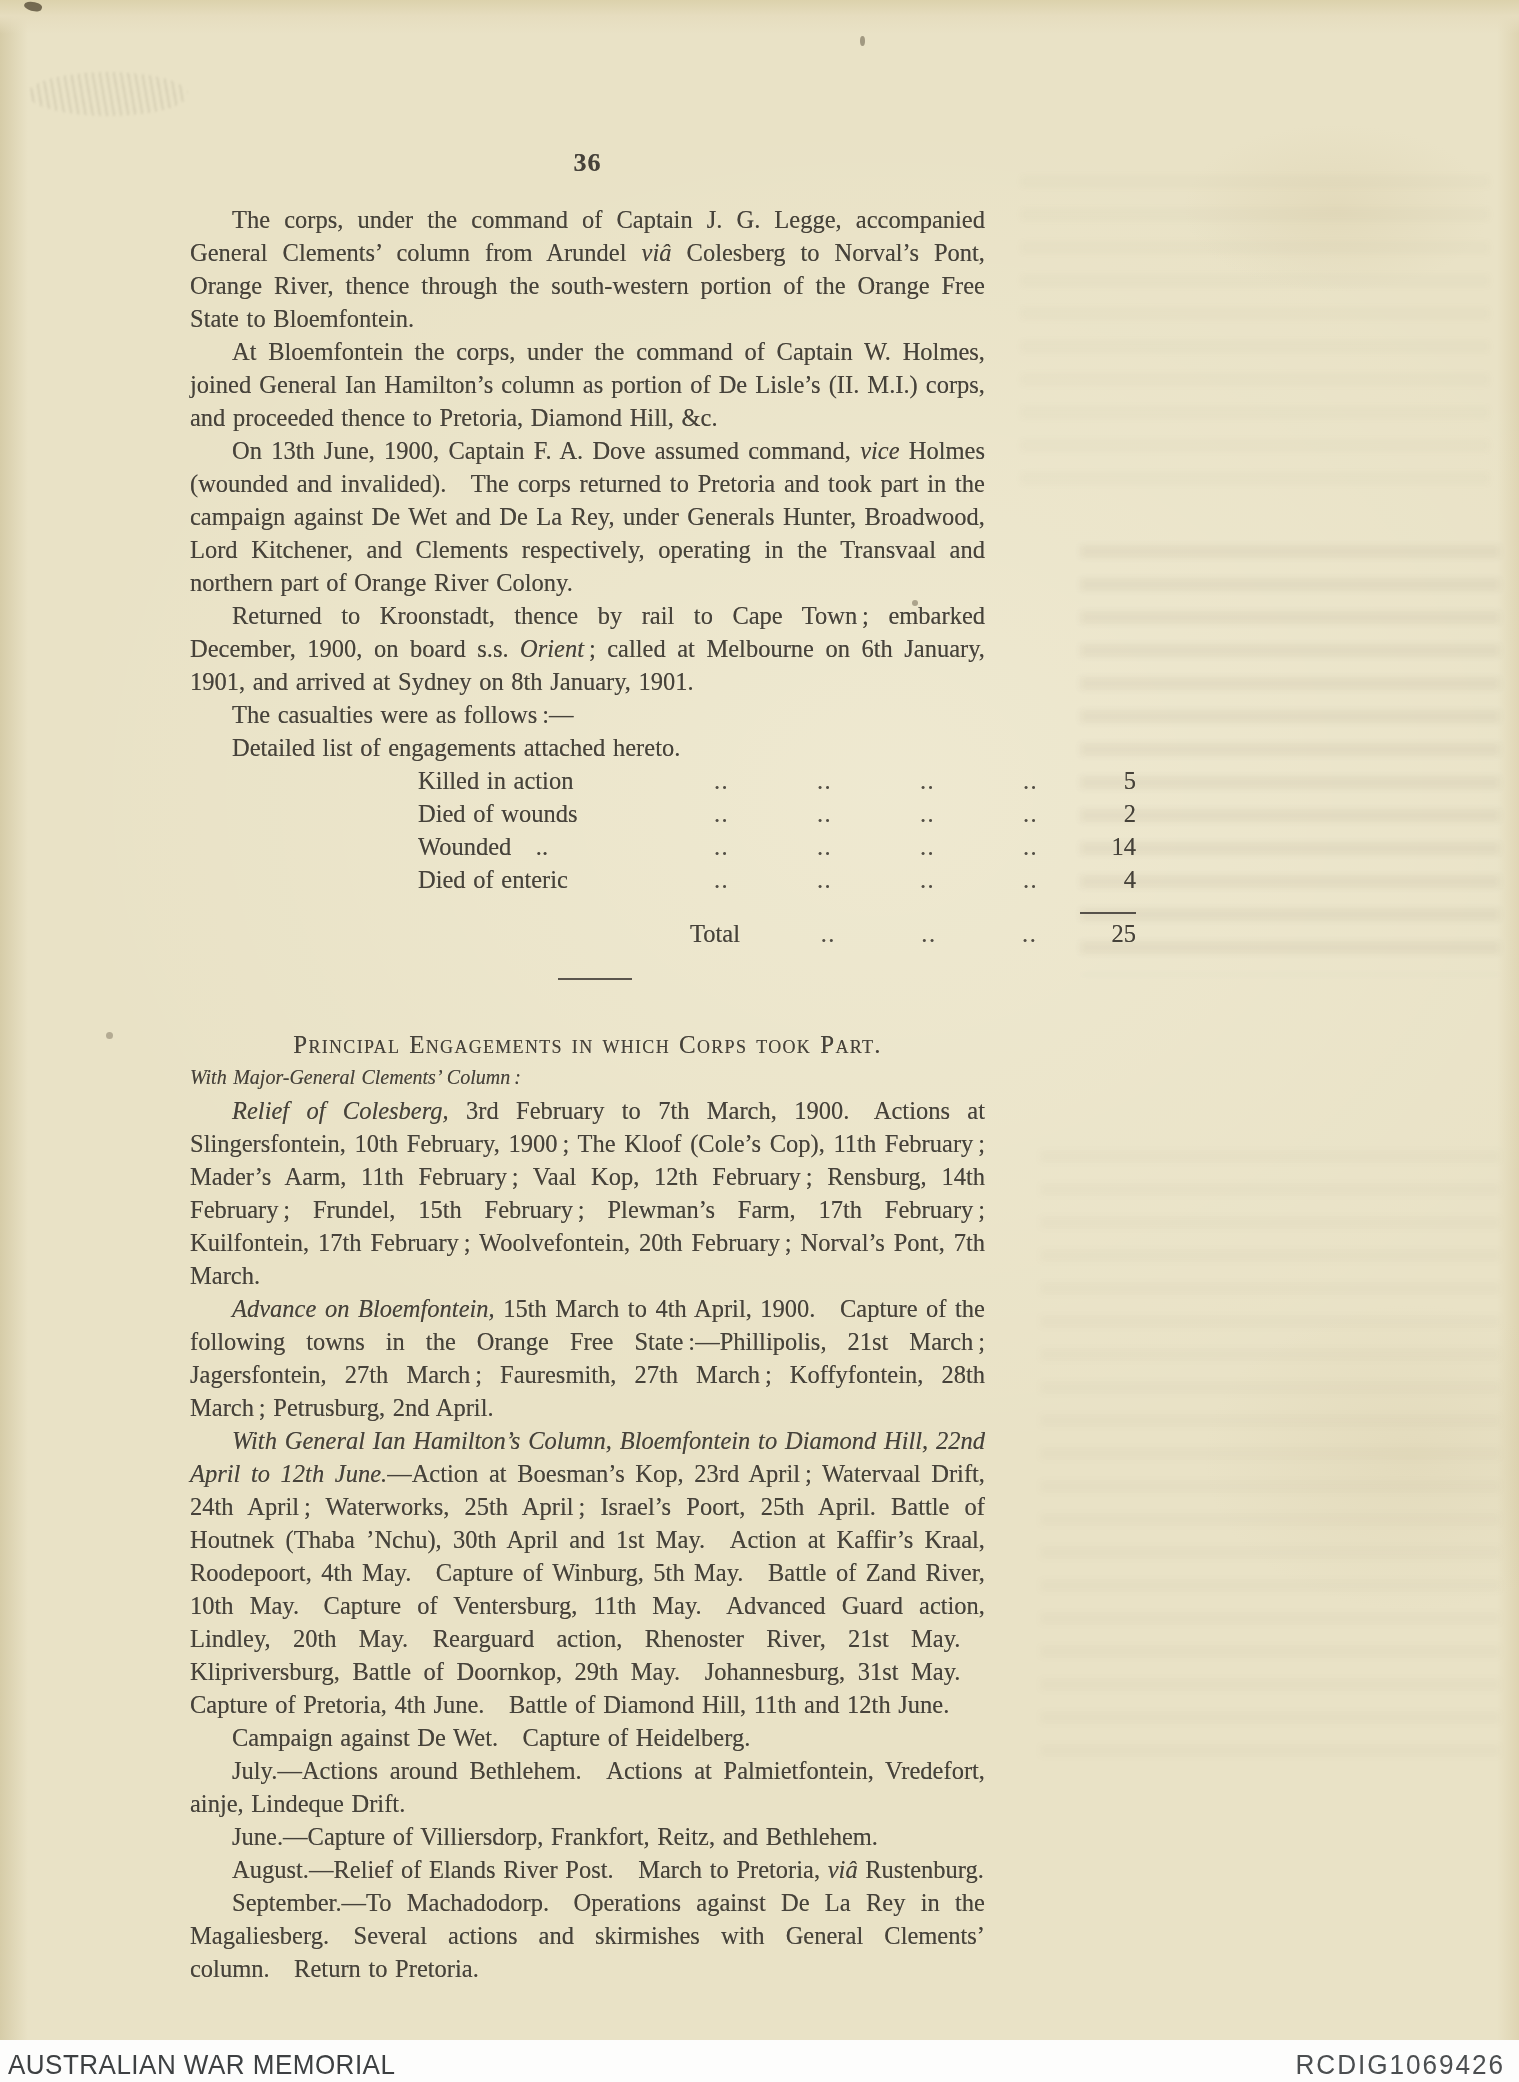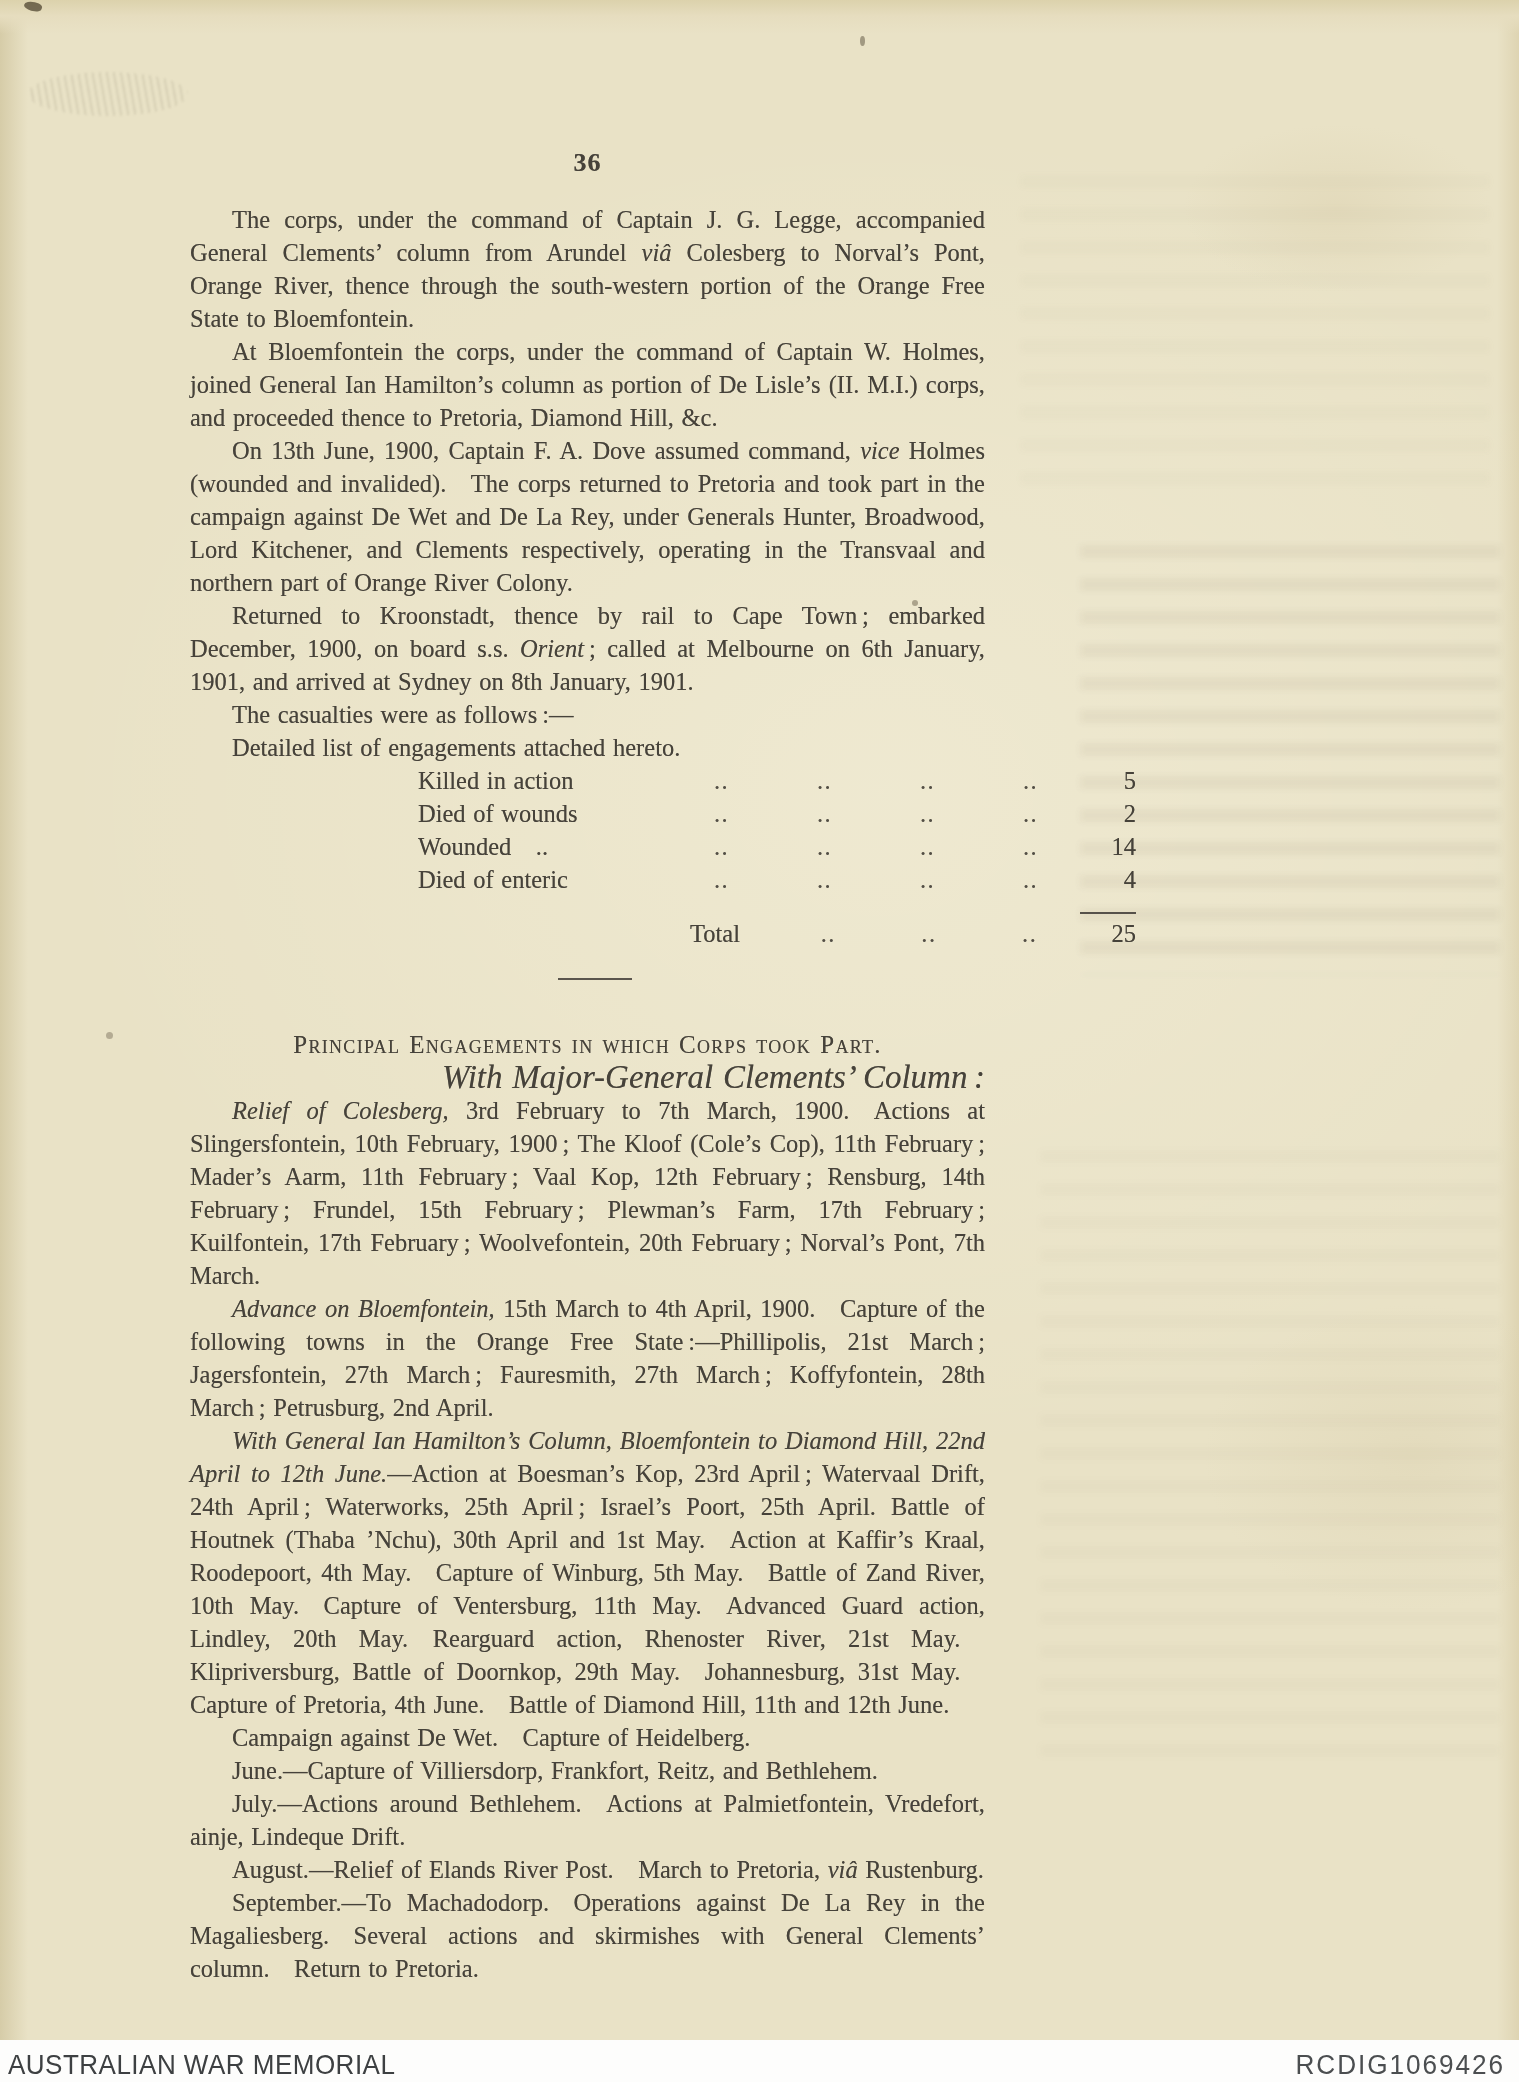--- a/index.html
+++ b/index.html
@@ -38,21 +38,21 @@
   .c-value{width:54px;text-align:right;}
   .total-row{display:flex;align-items:baseline;margin-top:16px;height:36px;}
   .t-pad{width:272px;}
   .t-label{width:88px;}
   .t-leaders{flex:1;display:flex;justify-content:space-around;}
   .t-leaders span{letter-spacing:1.5px;opacity:.92;}
   .t-value{width:56px;text-align:right;border-top:2.5px solid #56514a;padding-top:3px;}
   
   .divider{width:74px;border-top:2.5px solid #5a554d;margin:30px 0 48px 368px;}
   .eng-heading{font-variant:small-caps;letter-spacing:1.3px;text-align:center;font-size:25px;text-indent:0;}
-  .eng-subheading{font-style:italic;text-align:right;font-size:33px;}
+  .eng-subheading{font-style:italic;text-align:left;font-size:20px;}
   
   .footer{
     position:absolute;left:0;bottom:0;width:100%;height:42px;
     background:#fdfdfc;display:flex;justify-content:space-between;align-items:center;
     box-sizing:border-box;padding:8px 14px 0 8px;
     font-family:"Liberation Sans",sans-serif;
   }
   .footer-left{font-size:28px;color:#3d4042;letter-spacing:.5px;transform:scaleX(.93);transform-origin:left center;}
   .footer-right{font-size:27px;color:#4b4e50;letter-spacing:2px;transform:scaleX(.97);transform-origin:right center;}
   
@@ -155,22 +155,22 @@
     <div class="divider"></div>
 
     <div class="eng-heading">Principal Engagements in which Corps took Part.</div>
     <div class="eng-subheading">With Major-General Clements’ Column :</div>
 
     <div>
         <p><span class="it">Relief of Colesberg,</span><span> 3rd February to 7th March, 1900. Actions at Slingers­fontein, 10th February, 1900 ; The Kloof (Cole’s Cop), 11th February ; Mader’s Aarm, 11th February ; Vaal Kop, 12th February ; Rensburg, 14th February ; Frundel, 15th February ; Plewman’s Farm, 17th February ; Kuilfontein, 17th February ; Woolvefontein, 20th February ; Norval’s Pont, 7th March.</span></p>
         <p><span class="it">Advance on Bloemfontein,</span><span> 15th March to 4th April, 1900. Capture of the following towns in the Orange Free State :—Phillipolis, 21st March ; Jagersfontein, 27th March ; Fauresmith, 27th March ; Koffyfontein, 28th March ; Petrusburg, 2nd April.</span></p>
         <p><span class="it">With General Ian Hamilton’s Column, Bloemfontein to Diamond Hill, 22nd April to 12th June.</span><span>—Action at Boesman’s Kop, 23rd April ; Watervaal Drift, 24th April ; Waterworks, 25th April ; Israel’s Poort, 25th April. Battle of Houtnek (Thaba ’Nchu), 30th April and 1st May. Action at Kaffir’s Kraal, Roodepoort, 4th May. Capture of Winburg, 5th May. Battle of Zand River, 10th May. Capture of Ventersburg, 11th May. Advanced Guard action, Lindley, 20th May. Rearguard action, Rhenoster River, 21st May. Klipriversburg, Battle of Doornkop, 29th May. Johannesburg, 31st May. Capture of Pretoria, 4th June. Battle of Diamond Hill, 11th and 12th June.</span></p>
         <p><span>Campaign against De Wet. Capture of Heidelberg.</span></p>
+        <p><span>July.—Actions around Bethlehem. Actions at Palmietfontein, Vredefort, ainje, Lindeque Drift.</span></p>
         <p><span>June.—Capture of Villiersdorp, Frankfort, Reitz, and Bethlehem.</span></p>
-        <p><span>July.—Actions around Bethlehem. Actions at Palmietfontein, Vredefort, ainje, Lindeque Drift.</span></p>
         <p><span>August.—Relief of Elands River Post. March to Pretoria, </span><span class="it">viâ</span><span> Rustenburg.</span></p>
         <p><span>September.—To Machadodorp. Operations against De La Rey in the Maga­liesberg. Several actions and skirmishes with General Clements’ column. Return to Pretoria.</span></p>
       </div>
   </div>
 
   <div class="footer">
     <span class="footer-left">AUSTRALIAN WAR MEMORIAL</span>
     <span class="footer-right">RCDIG1069426</span>
   </div>
 

